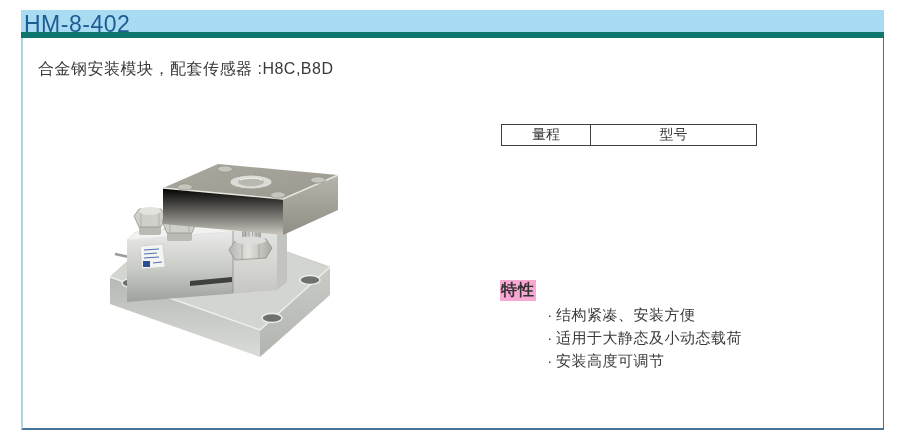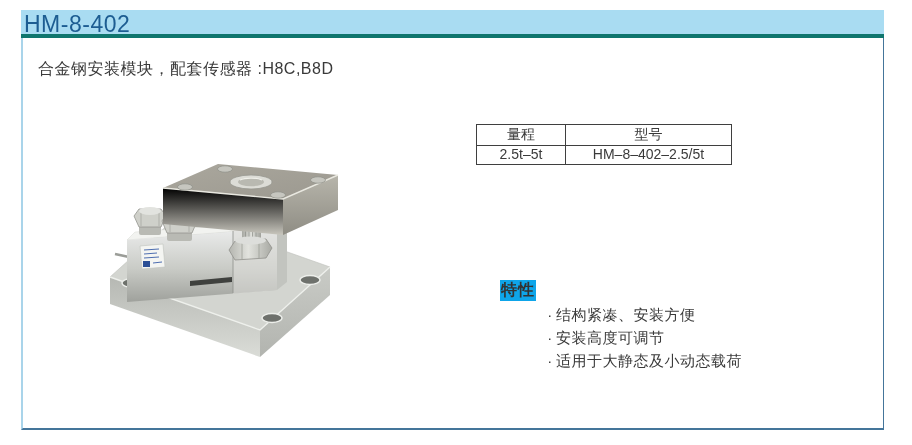--- a/index.html
+++ b/index.html
@@ -1,43 +1,43 @@
 <!DOCTYPE html>
 <html><head>
 <meta charset="utf-8">
 <style>
   * { margin:0; padding:0; box-sizing:border-box; }
   html,body { width:912px; height:445px; background:#ffffff;
     font-family:"Liberation Sans","DejaVu Sans",sans-serif; color:#3a3a3a; }
   .page { position:relative; width:912px; height:445px; background:#fff; overflow:hidden; }
 
   .title-bar { position:absolute; left:21px; top:10px; width:863px; height:28px;
-    background:#a9dcf2; border-bottom:4px solid #0f766e; }
+    background:#a9dcf2; border-bottom:6px solid #0f766e; }
   .title-bar .title { position:absolute; left:3px; top:1px; font-size:23px;
     color:#1d5d92; letter-spacing:0.5px; }
 
   .content-panel { position:absolute; left:21px; top:38px; width:863px; height:392px;
     background:#fff; border-right:1px solid #44759a; border-bottom:2px solid #44759a;
     border-left:2px solid #a9d4ea; }
 
   .subtitle { position:absolute; left:38px; top:59px; font-size:16px; color:#3a3a3a;
     letter-spacing:0.5px; }
 
   .photo { position:absolute; left:75px; top:105px; width:390px; height:270px; }
 
-  table.model-table { position:absolute; left:476px; top:124px; border-collapse:collapse;
+  table.model-table { position:absolute; left:501px; top:124px; border-collapse:collapse;
     font-size:14px; color:#3a3a3a; text-align:center; }
   .model-table th, .model-table td { border:1px solid #3f3f3f; font-weight:normal;
     padding:0 6px; height:19px; line-height:1.25; white-space:nowrap; }
   .model-table th { height:21px; }
   .model-table .col-range { width:89px; }
   .model-table .col-model { width:166px; }
 
   .features-heading { position:absolute; left:500px; top:280px; display:inline-block;
-    background:#0ea5e9; color:#333; font-size:16px; font-weight:bold; padding:0 1px;
+    background:#f9a8d4; color:#333; font-size:16px; font-weight:bold; padding:0 1px;
     letter-spacing:1px; }
   .feature-list { position:absolute; left:502px; top:303px; font-size:15px; color:#3a3a3a;margin-left:42px; }
   .feature-item { line-height:23px; letter-spacing:0.5px; }
   .feature-item .bullet { display:inline-block; width:12px; text-align:center; }
 </style>
 </head>
 <body>
 
 <div class="page">
 
@@ -163,34 +163,30 @@
   </svg>
 
   <table class="model-table">
     <thead>
       <tr>
         <th class="col-range">量程</th>
         <th class="col-model">型号</th>
       </tr>
     </thead>
     <tbody>
-      <tr>
-        <td>2.5t–5t</td>
-        <td>HM–8–402–2.5/5t</td>
-      </tr>
     </tbody>
   </table>
 
   <div class="features-heading">特性</div>
 
   <div class="feature-list">
     <div class="feature-item">
       <span class="bullet">·</span><span>结构紧凑、安装方便</span>
     </div>
     <div class="feature-item">
-      <span class="bullet">·</span><span>安装高度可调节</span>
+      <span class="bullet">·</span><span>适用于大静态及小动态载荷</span>
     </div>
     <div class="feature-item">
-      <span class="bullet">·</span><span>适用于大静态及小动态载荷</span>
+      <span class="bullet">·</span><span>安装高度可调节</span>
     </div>
   </div>
 
 </div>
 
 </body></html>

